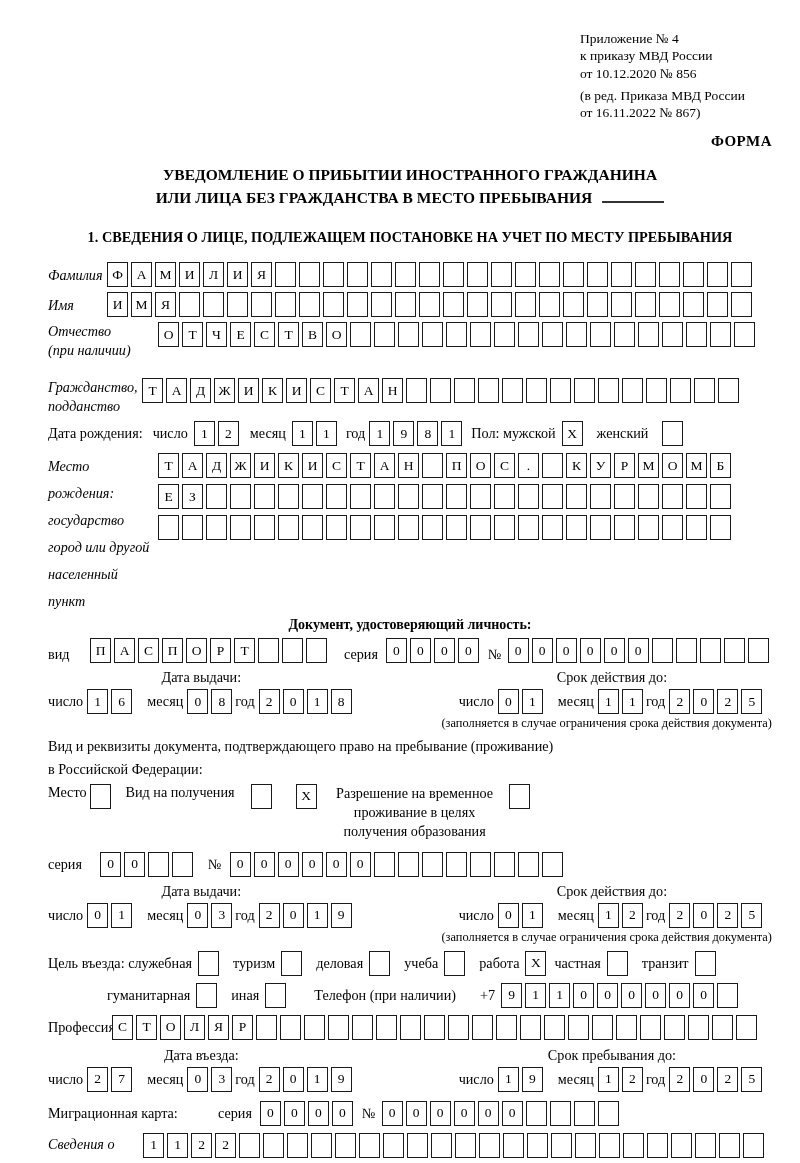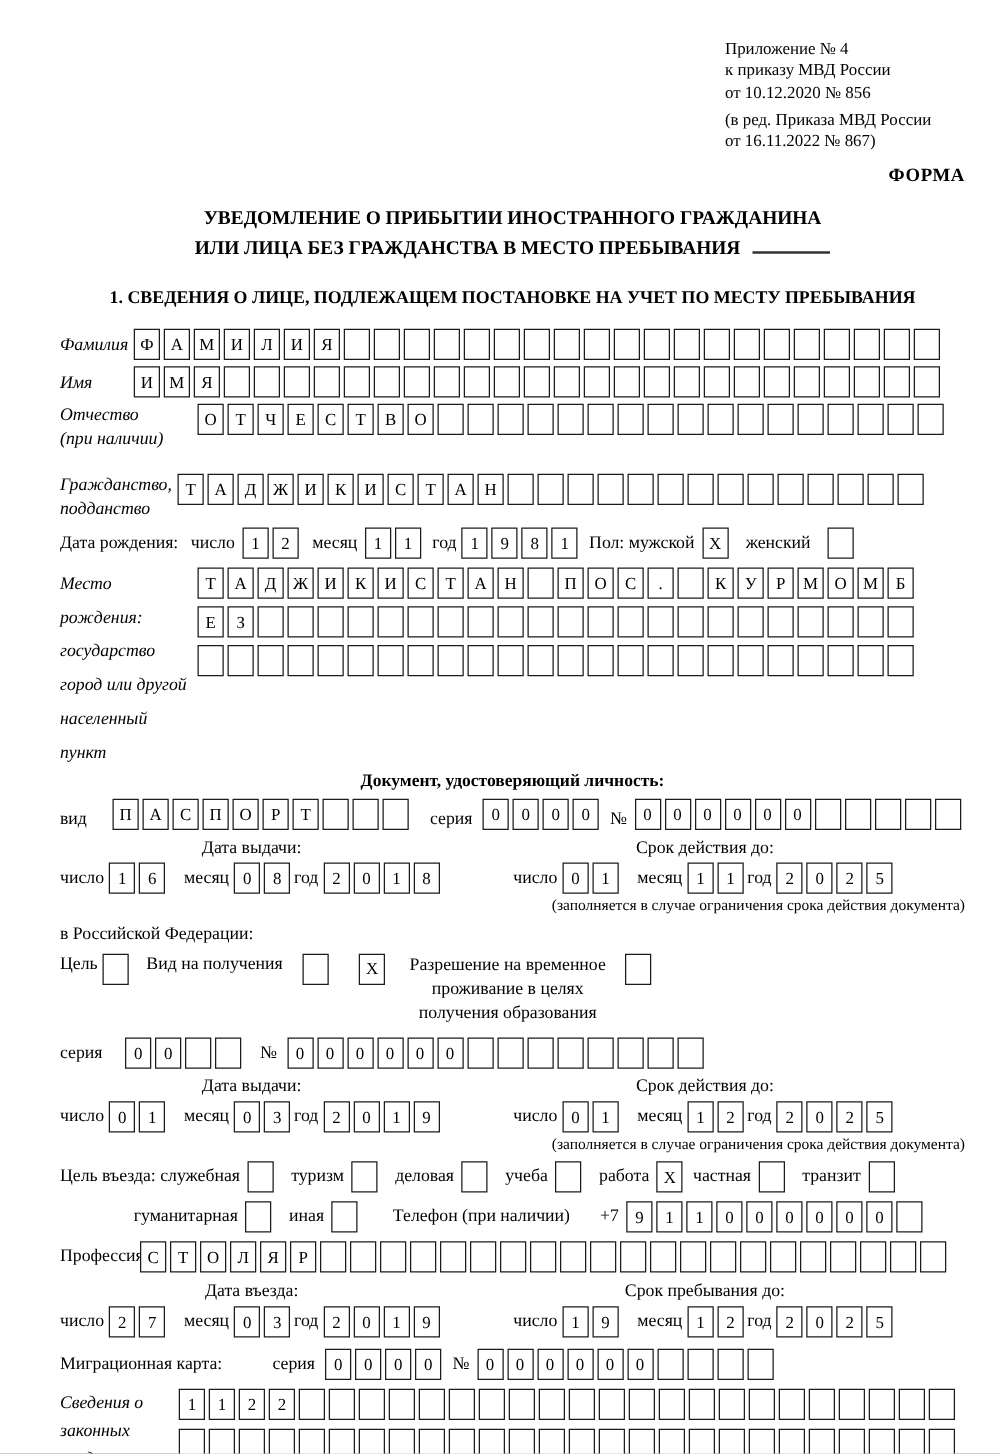--- a/index.html
+++ b/index.html
@@ -23,21 +23,21 @@
   .cells{display:inline-flex;flex:none;}
   .bx{
     display:inline-flex;align-items:center;justify-content:center;flex:none;
     width:21px;height:25px;border:1.6px solid #1b1b1b;margin-right:3px;
     font-size:13.5px;box-sizing:border-box;background:#fff;
   }
   .cb{margin-right:0;}
   .lblcol{flex:none;font-style:italic;}
   .note{font-size:12.4px;}
   
-  .dates-row{display:flex;margin-top:2px;}
+  .dates-row{display:flex;margin-top:2px;gap:48px;}
   .dgroup{flex:none;}
   .dg-title{text-align:center;font-size:14.2px;margin-bottom:3px;}
   .dg-cells{display:flex;align-items:center;}
   .dg-cells .lbl{margin-right:4px;}
   .dg-cells .gap{width:12px;flex:none;}
   .g2{margin-left:56px;}
   .validity-note{text-align:right;margin-top:2px;margin-bottom:6px;}
   
   .opts{display:flex;align-items:flex-start;margin:6px 0 10px 0;}
   .opt{display:flex;align-items:flex-start;}
@@ -399,25 +399,26 @@
               <span class="bx">2</span>
               <span class="bx">0</span>
               <span class="bx">2</span>
               <span class="bx">5</span>
             </span>
         </div>
       </div>
     </div>
     <div class="note validity-note">(заполняется в случае ограничения срока действия документа)</div>
 
+    <div class="lbl" style="margin-bottom:4px;">Вид и реквизиты документа, подтверждающего право на пребывание (проживание)</div>
     <div class="lbl" style="margin-bottom:4px;">в Российской Федерации:</div>
 
     <div class="opts">
       <div class="opt">
-        <span class="olabel">Цель</span>
+        <span class="olabel">Место</span>
         <span class="bx cb" style="margin-left:4px;"></span>
       </div>
       <div class="opt" style="margin-left:14px;">
         <span class="olabel">Вид на получения</span>
         <span class="bx cb" style="margin-left:16px;"></span>
       </div>
       <div class="opt" style="margin-left:16px;">
         <span class="bx cb">X</span>
       </div>
       <div class="opt" style="margin-left:12px;">

